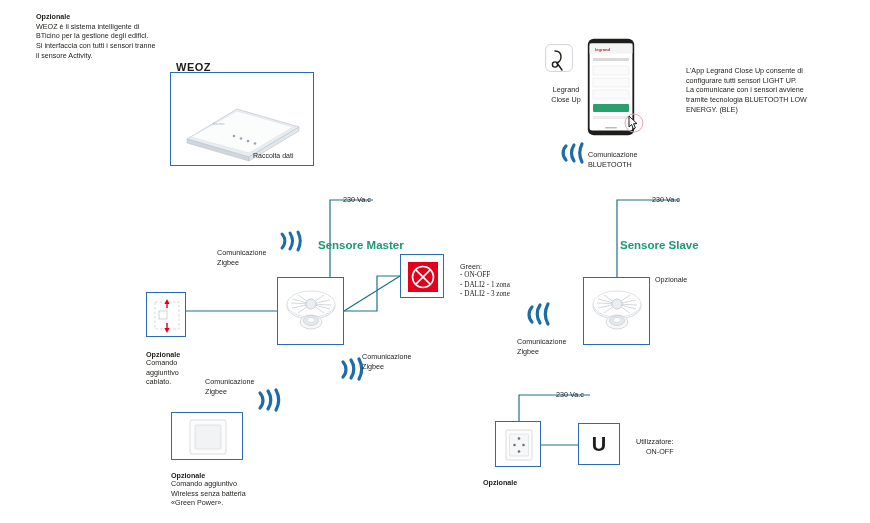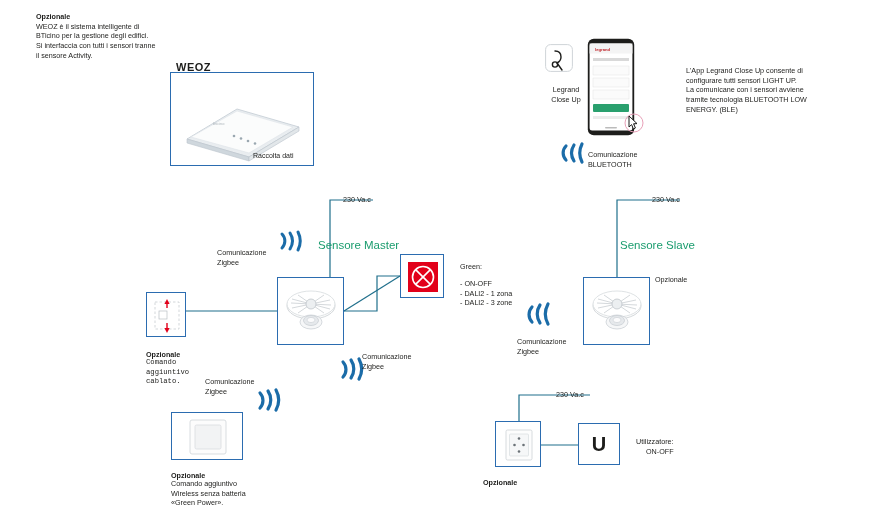--- a/index.html
+++ b/index.html
@@ -27,21 +27,21 @@
   }
   .bold { font-weight: bold; }
   .title-weoz {
     font-size: 11px;
     font-weight: bold;
     letter-spacing: 0.5px;
     color: #1d1d1b;
   }
   .sensor-title {
     font-size: 11.5px;
-    font-weight: normal;
+    font-weight: bold;
     color: #1a9c6e;
     line-height: 1.25;
   }
   .box {
     border: 1.4px solid #2b6cb0;
     background: #ffffff;
     box-sizing: border-box;
   }
   svg { display: block; overflow: visible; }
   .lines { position: absolute; left: 0; top: 0; width: 870px; height: 523px; pointer-events: none; }
@@ -182,36 +182,36 @@
 
   <div class="abs box" style="left:400px; top:254px; width:44px; height:44px;">
     <svg width="44" height="44" viewBox="0 0 44 44">
       <rect x="7" y="7" width="30" height="30" fill="#e2001a"></rect>
       <circle cx="22" cy="22" r="10.5" fill="none" stroke="#ffffff" stroke-width="1.6"></circle>
       <line x1="14.6" y1="14.6" x2="29.4" y2="29.4" stroke="#ffffff" stroke-width="1.6"></line>
       <line x1="29.4" y1="14.6" x2="14.6" y2="29.4" stroke="#ffffff" stroke-width="1.6"></line>
     </svg>
   </div>
   <div class="abs txt" style="left:460px; top:262px;">Green:</div>
-  <div class="abs txt" style="left:460px; top:279px;">- ON-OFF
+  <div class="abs txt" style="left:460px; top:271px;font-family:Liberation Serif, serif;">- ON-OFF
 - DALI2 - 1 zona
 - DALI2 - 3 zone</div>
 
   <div class="abs box" style="left:146px; top:292px; width:40px; height:45px;">
     <svg width="40" height="45" viewBox="0 0 40 45">
       <rect x="8" y="9" width="24" height="27" fill="#ffffff" stroke="#c8cdd1" stroke-width="0.8" stroke-dasharray="2.5 2"></rect>
       <path d="M20 6 l2.6 5 h-5.2 z" fill="#e2001a"></path>
       <rect x="19.3" y="10" width="1.4" height="5" fill="#e2001a"></rect>
       <path d="M20 40 l2.6 -5 h-5.2 z" fill="#e2001a"></path>
       <rect x="19.3" y="30" width="1.4" height="5" fill="#e2001a"></rect>
       <rect x="12" y="18" width="8" height="8" fill="none" stroke="#b9bfc4" stroke-width="0.7"></rect>
     </svg>
   </div>
   <div class="abs txt bold" style="left:146px; top:350px;">Opzionale</div>
-  <div class="abs txt" style="left:146px; top:358px;font-family:Liberation Mono, monospace;">Comando
+  <div class="abs txt" style="left:146px; top:358px;">Comando
 aggiuntivo
 cablato.</div>
 
   <div class="abs" style="left:335px; top:355px;">
     <svg width="34" height="26" viewBox="0 0 34 26">
       <g fill="none" stroke="#1b6ca8" stroke-width="3.2" stroke-linecap="round">
         <path d="M8 22 A11 11 0 0 0 8 7"></path>
         <path d="M16 23 A16 16 0 0 0 16 5"></path>
         <path d="M24 24 A21 21 0 0 0 24 4"></path>
       </g>

